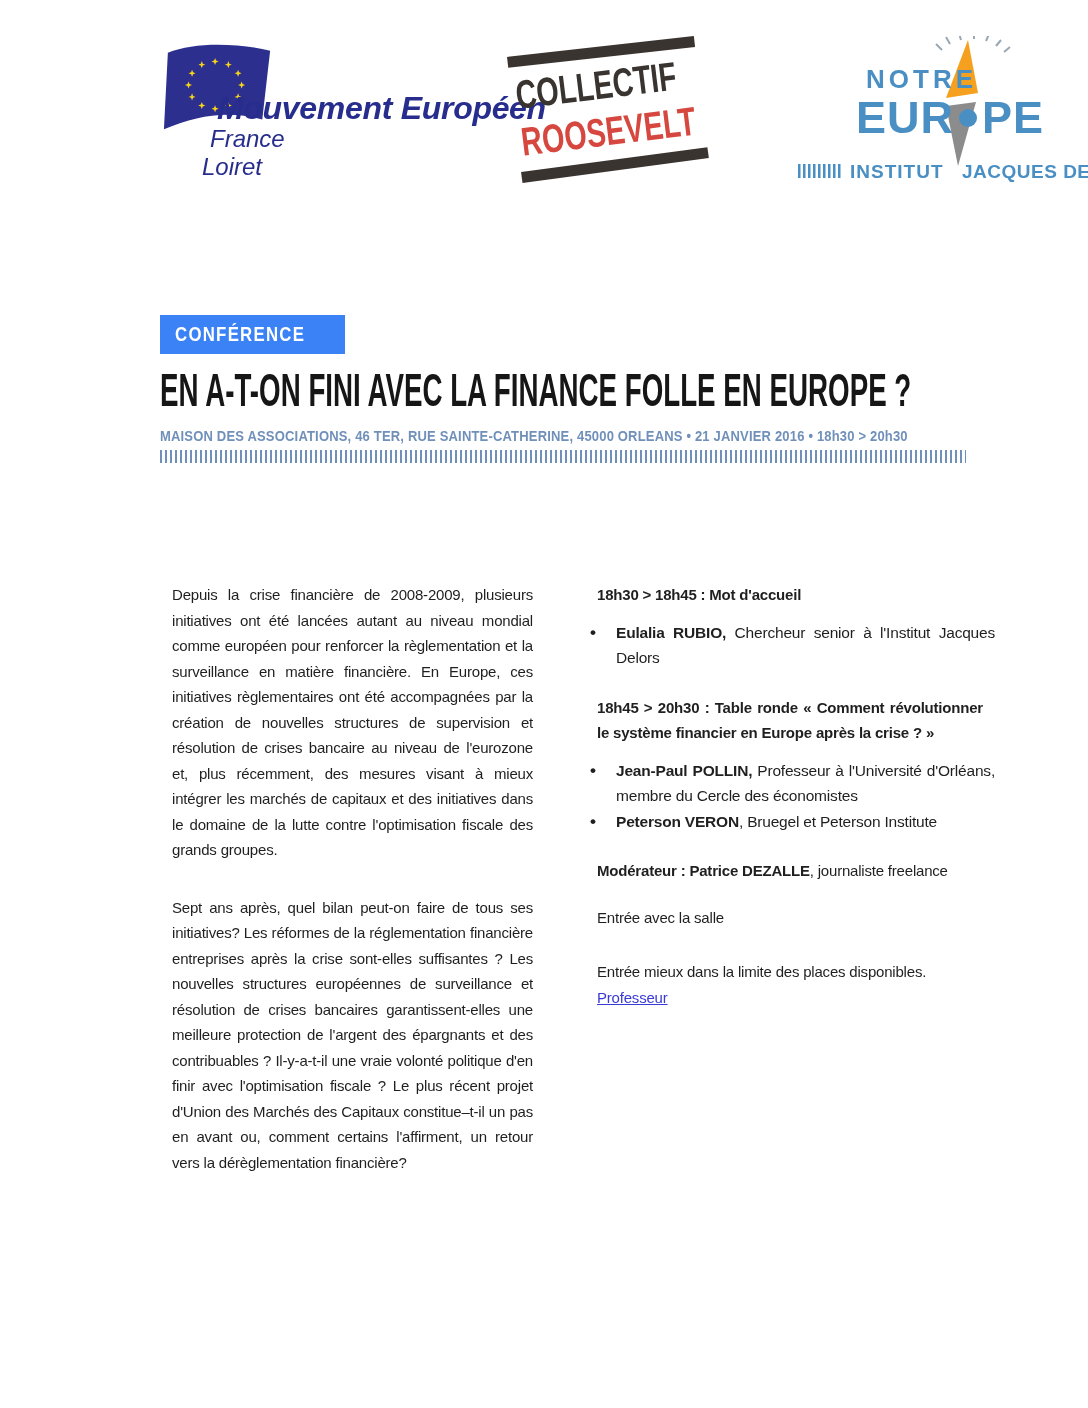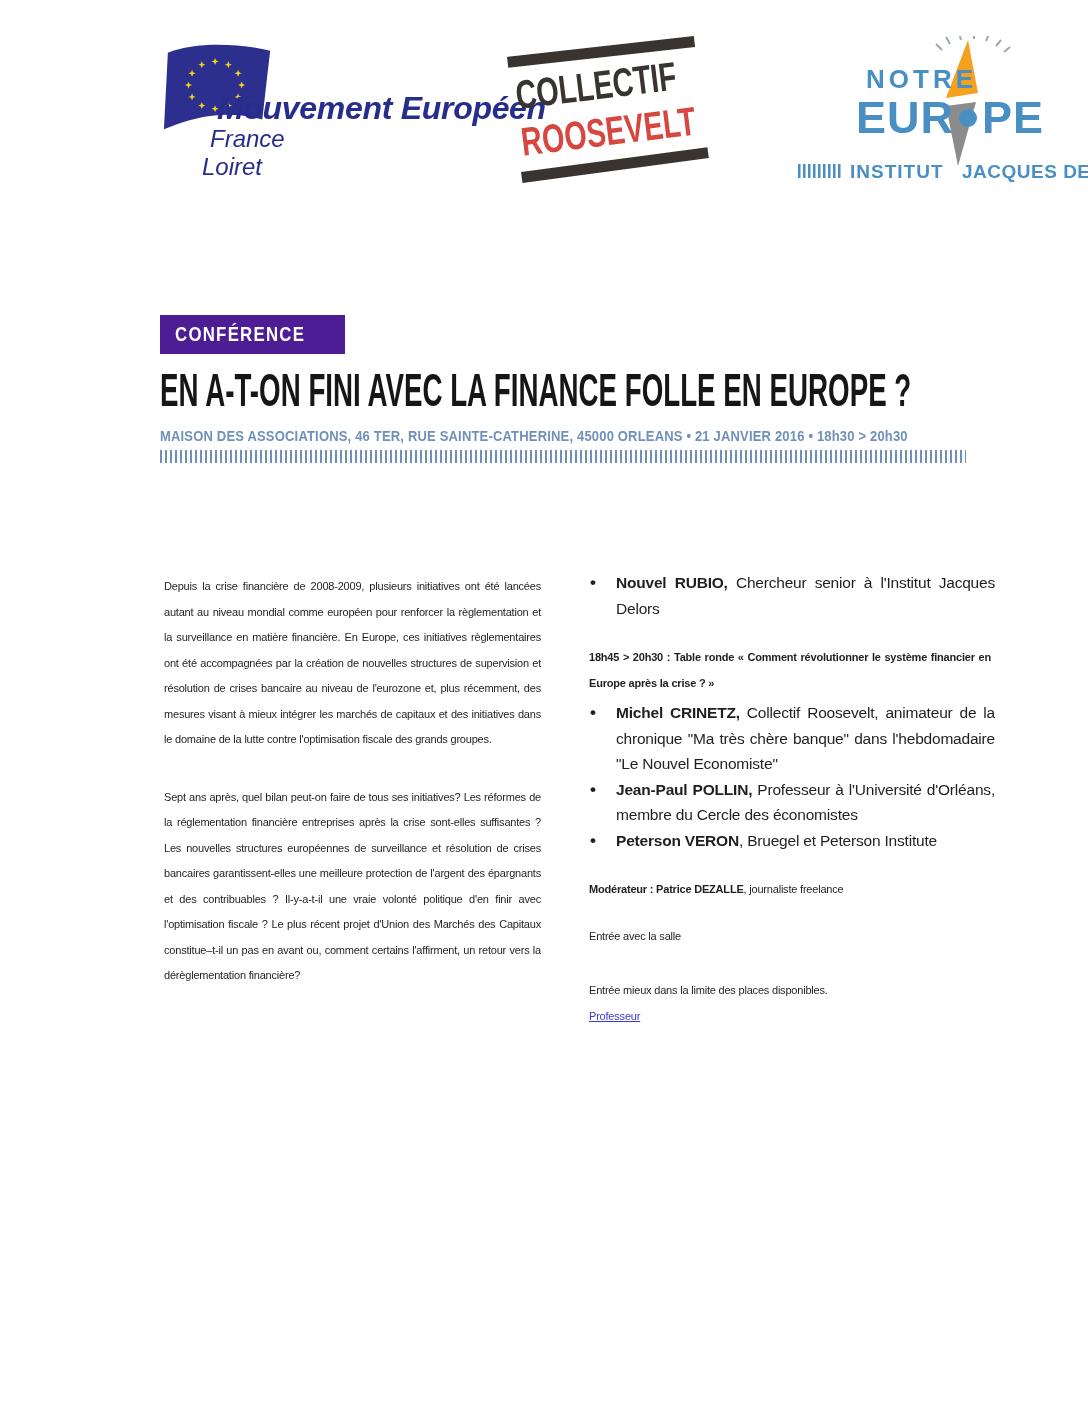--- a/index.html
+++ b/index.html
@@ -17,31 +17,31 @@
   .cr-bar{height:11px;background:#3a3430;}
   .cr-bar.top{transform:rotate(.6deg);}
   .cr-bar.bot{transform:rotate(-.6deg);margin-top:9px;}
   .cr-line{display:block;margin:7px 0 0 4px;font-weight:bold;font-size:40px;line-height:40px;white-space:nowrap;transform:scaleX(.72);transform-origin:left center;letter-spacing:0;}
   .cr-line.l1{color:#3a3430;}
   .cr-line.l2{color:#d6483f;}
 
   .logo-ne{position:absolute;left:796px;top:36px;}
 
   
-  .badge{position:absolute;left:160px;top:315px;background:#4c1d95;color:#fff;padding:8px 15px;}
+  .badge{position:absolute;left:160px;top:315px;background:#3b82f6;color:#fff;padding:8px 15px;}
   .badge span{display:inline-block;font-size:20px;font-weight:bold;letter-spacing:1.5px;transform:scaleX(.84);transform-origin:left center;white-space:nowrap;}
   .title{position:absolute;left:160px;top:362px;margin:0;font-size:47px;font-weight:700;color:#161616;white-space:nowrap;transform:scaleX(.59);transform-origin:left top;}
   .subtitle{position:absolute;left:160px;top:427px;font-size:15.5px;font-weight:700;color:#7090ba;white-space:nowrap;transform:scaleX(.84);transform-origin:left top;letter-spacing:.2px;}
   .ticks{position:absolute;left:160px;top:450px;width:806px;height:13px;background:repeating-linear-gradient(90deg,#7090ba 0 2px,transparent 2px 5px);}
 
   
   .cols{position:absolute;left:160px;top:570px;width:835px;display:flex;gap:40px;}
   .col-l{width:385px;}
   .col-r{width:410px;}
-  .cols p{margin:4px;font-size:11px;line-height:25.5px;text-align:justify;letter-spacing:-0.2px;color:#1f1f1f;}
+  .cols p{margin:12px;font-size:15px;line-height:25.5px;text-align:justify;letter-spacing:-0.2px;color:#1f1f1f;}
   .col-l p + p{margin-top:32px;}
   .b{font-weight:bold;}
   .rh{font-weight:bold;}
   .speakers{list-style:none;margin:0;padding:0;}
   .speakers li{position:relative;padding-left:31px;font-size:15.5px;line-height:25.5px;text-align:justify;letter-spacing:-0.2px;color:#1f1f1f;}
   .speakers li::before{content:"\2022";position:absolute;left:5px;top:0;font-weight:bold;font-size:17px;}
   .gap1{margin-top:24px !important;}
   .gap2{margin-top:21px !important;}
   .gap3{margin-top:29px !important;}
   .col-r a{color:#3a3ad4;text-decoration:underline;cursor:pointer;}
@@ -129,27 +129,27 @@
   <div class="subtitle">MAISON DES ASSOCIATIONS, 46 TER, RUE SAINTE-CATHERINE, 45000 ORLEANS • 21 JANVIER 2016 • 18h30 &gt; 20h30</div>
   <div class="ticks"></div>
 
   <div class="cols">
     <div class="col-l">
       <p>Depuis la crise financière de 2008-2009, plusieurs initiatives ont été lancées autant au niveau mondial comme européen pour renforcer la règlementation et la surveillance en matière financière. En Europe, ces initiatives règlementaires ont été accompagnées par la création de nouvelles structures de supervision et résolution de crises bancaire au niveau de l'eurozone et, plus récemment, des mesures visant à mieux intégrer les marchés de capitaux et des initiatives dans le domaine de la lutte contre l'optimisation fiscale des grands groupes.</p>
       <p>Sept ans après, quel bilan peut-on faire de tous ses initiatives? Les réformes de la réglementation financière entreprises après la crise sont-elles suffisantes ? Les nouvelles structures européennes de surveillance et résolution de crises bancaires garantissent-elles une meilleure protection de l'argent des épargnants et des contribuables ? Il-y-a-t-il une vraie volonté politique d'en finir avec l'optimisation fiscale ? Le plus récent projet d'Union des Marchés des Capitaux constitue–t-il un pas en avant ou, comment certains l'affirment, un retour vers la dérèglementation financière?</p>
     </div>
 
     <div class="col-r">
+      <p class="rh">18h30 &gt; 18h45 : Mot d'accueil</p>
       <ul class="speakers">
-        <li><span class="b">Nouvel RUBIO,</span><span> Chercheur senior à l'Institut Jacques Delors</span></li>
+        <li><span class="b">Eulalia RUBIO,</span><span> Chercheur senior à l'Institut Jacques Delors</span></li>
       </ul>
 
       <p class="rh gap1">18h45 &gt; 20h30 : Table ronde « Comment révolutionner le système financier en Europe après la crise ? »</p>
       <ul class="speakers">
-        <li><span class="b">Michel CRINETZ,</span><span> Collectif Roosevelt, animateur de la chronique "Ma très chère banque" dans l'hebdomadaire "Le Nouvel Economiste"</span></li>
         <li><span class="b">Jean-Paul POLLIN,</span><span> Professeur à l'Université d'Orléans, membre du Cercle des économistes</span></li>
         <li><span class="b">Peterson VERON</span><span>, Bruegel et Peterson Institute</span></li>
       </ul>
 
       <p class="gap1"><span class="b">Modérateur : Patrice DEZALLE</span><span>, journaliste freelance</span></p>
 
       <p class="gap2">Entrée avec la salle</p>
 
       <p class="gap3"><span>Entrée mieux dans la limite des places disponibles.</span><br>
         <a>Professeur</a>

